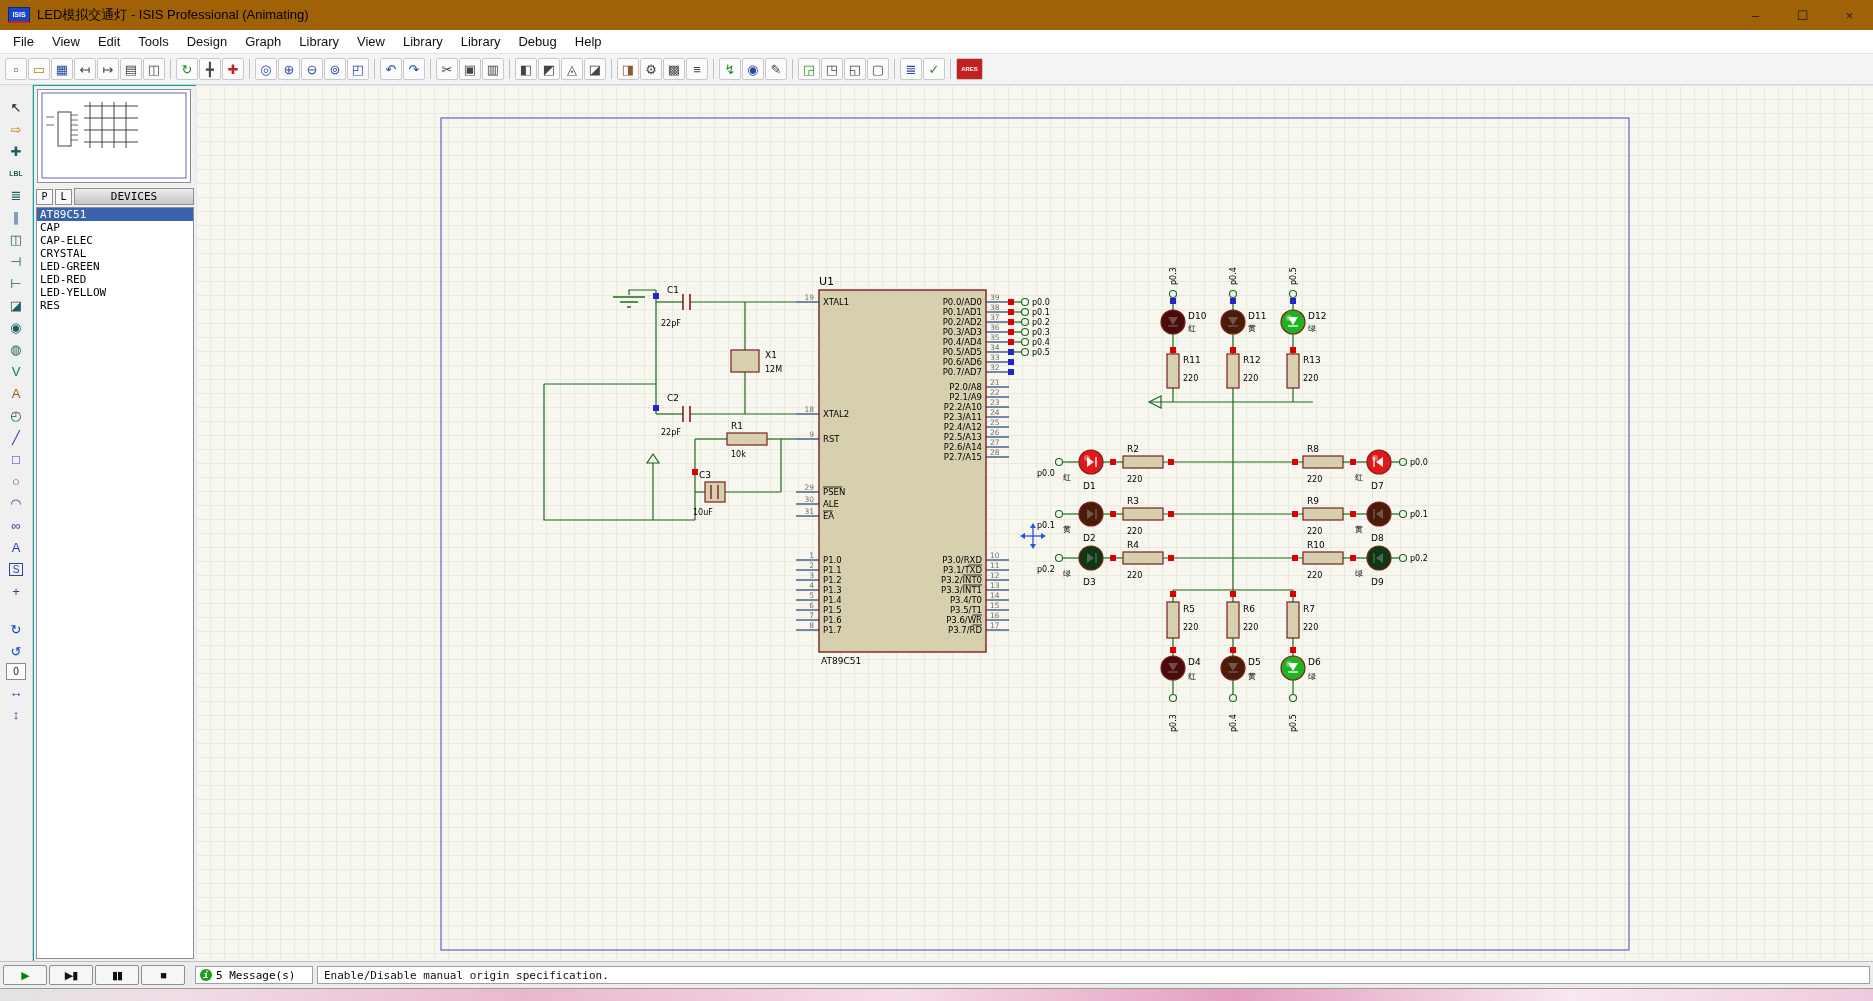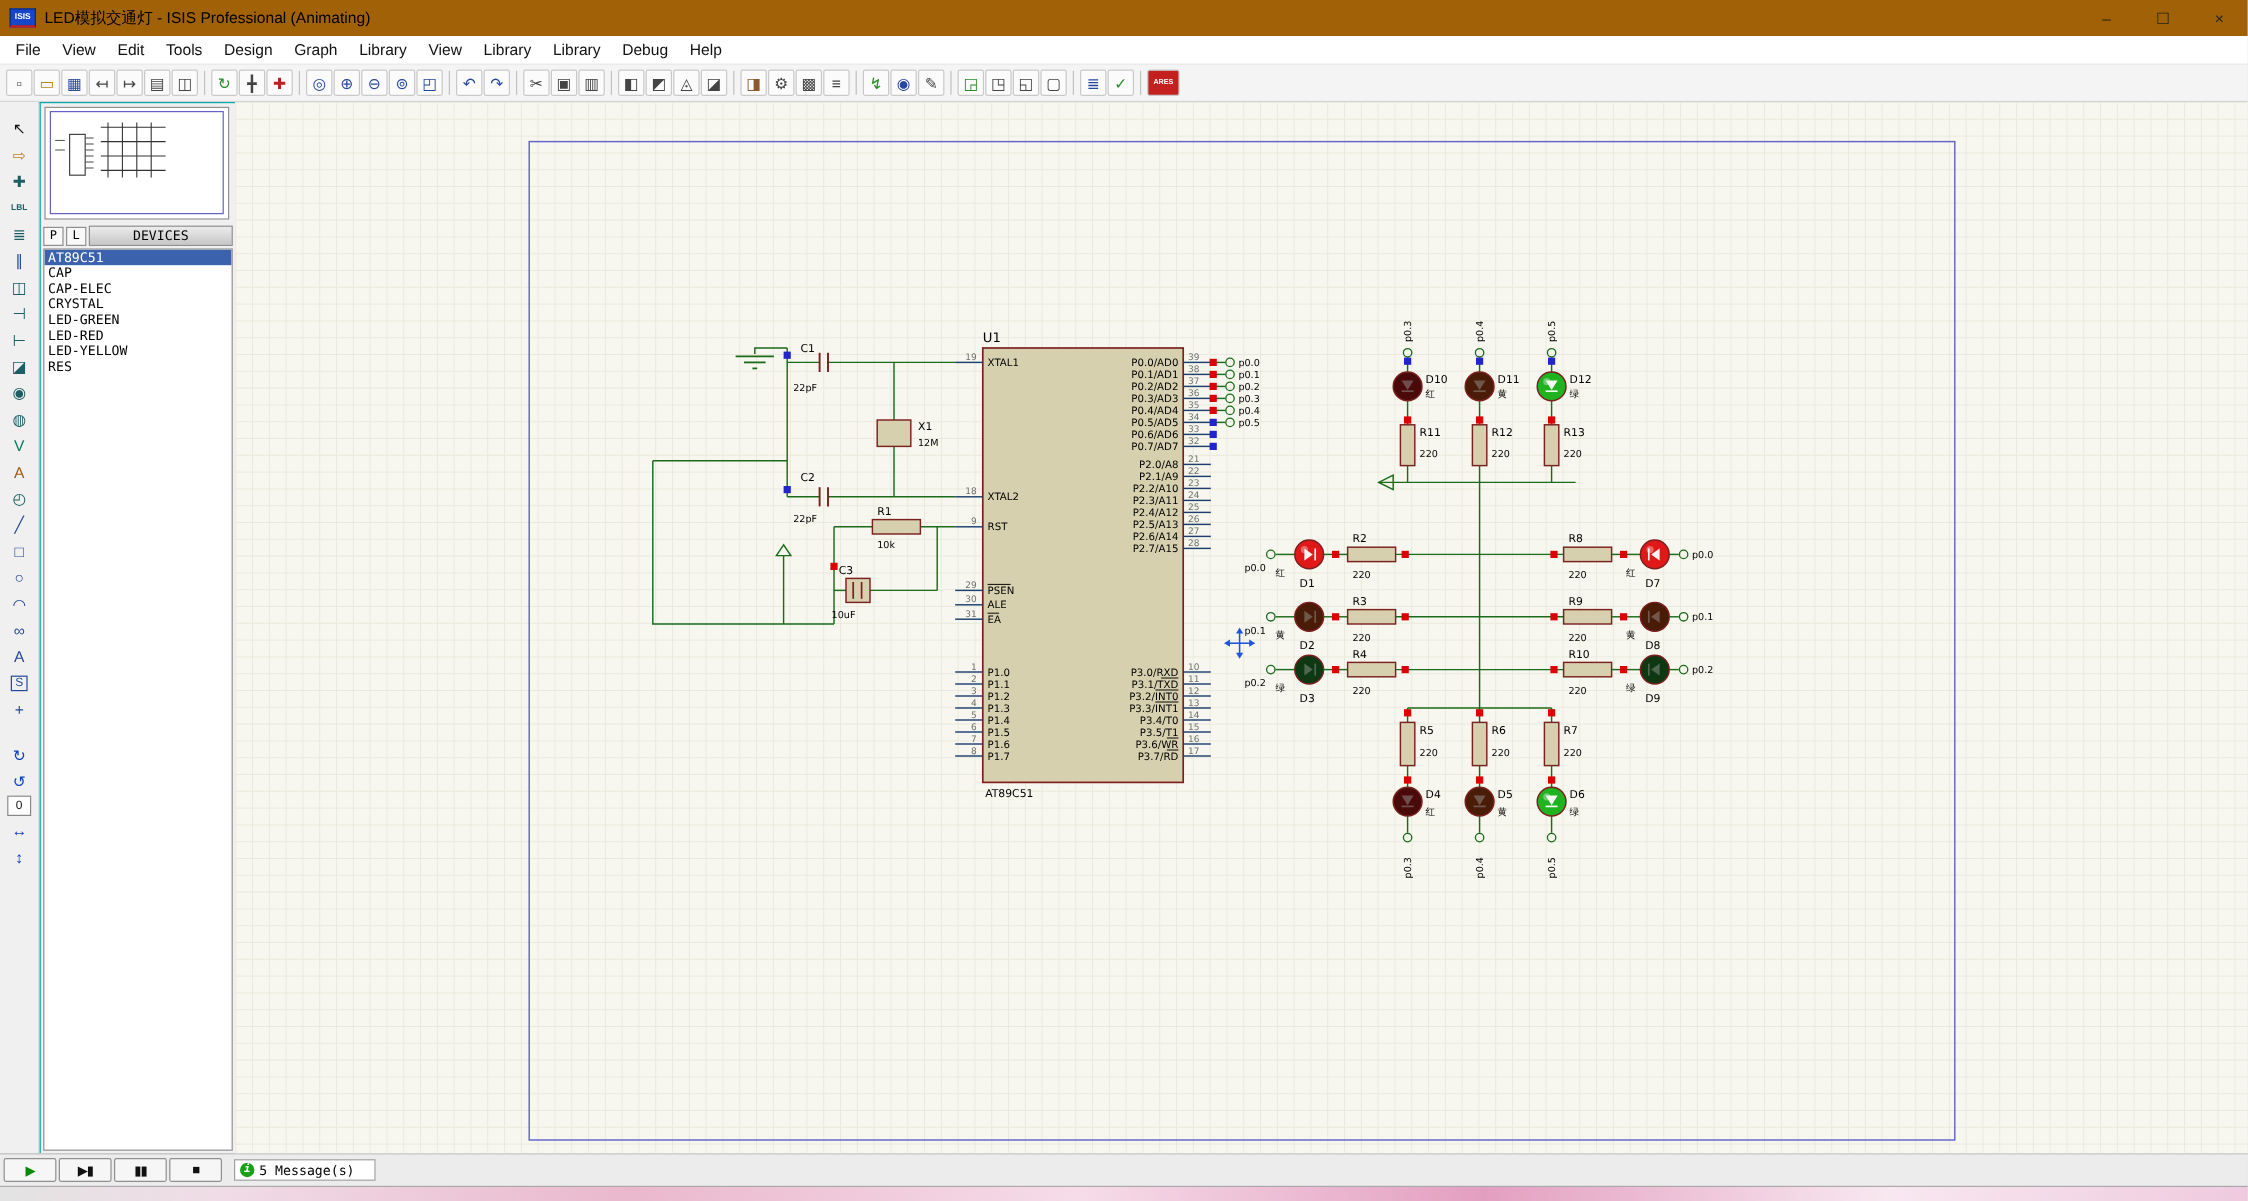--- a/index.html
+++ b/index.html
@@ -704,15 +704,18 @@
     <div class="playbar" id="playbar">
         <div class="play-btn" style="color: rgb(0, 138, 0);">▶</div>
         <div class="play-btn" style="color: rgb(17, 17, 17);">▶▮</div>
         <div class="play-btn" style="color: rgb(17, 17, 17);">▮▮</div>
         <div class="play-btn" style="color: rgb(17, 17, 17);">■</div>
       </div>
     <div class="msgbox">
       <span class="info-icon">i</span>
       <span>5 Message(s)</span>
     </div>
+    <div class="hintbox">
+        <span>Enable/Disable manual origin specification.</span>
+      </div>
   </div>
 
 </div>
 
 </body></html>

